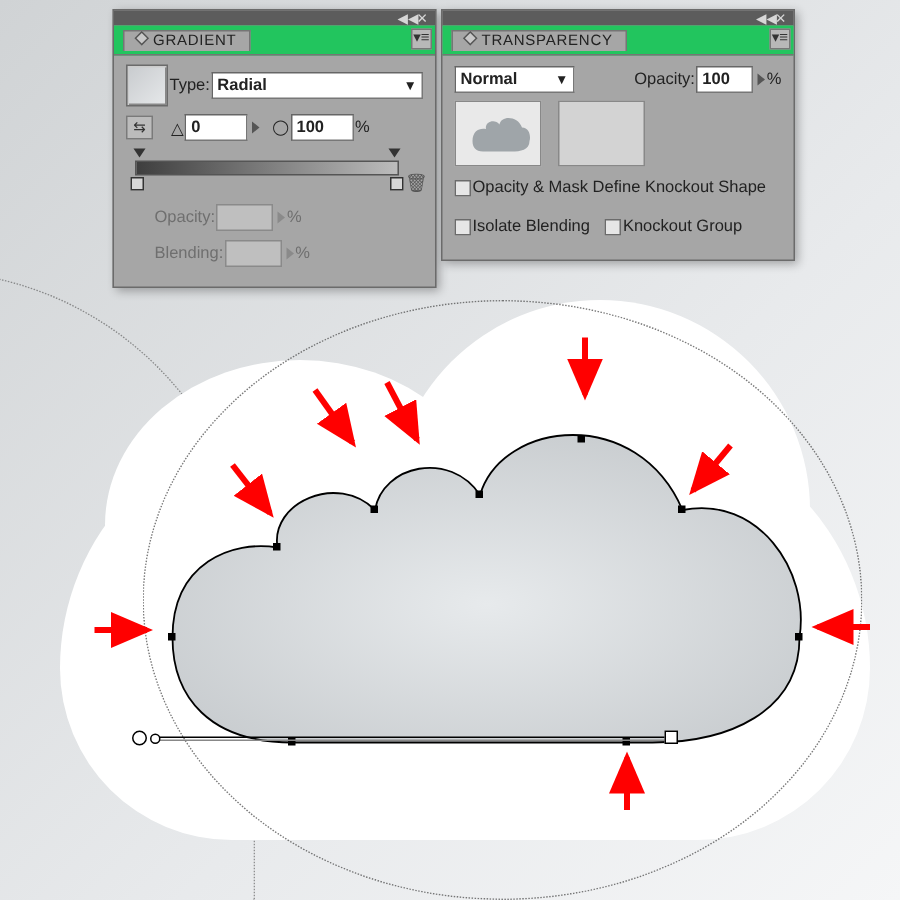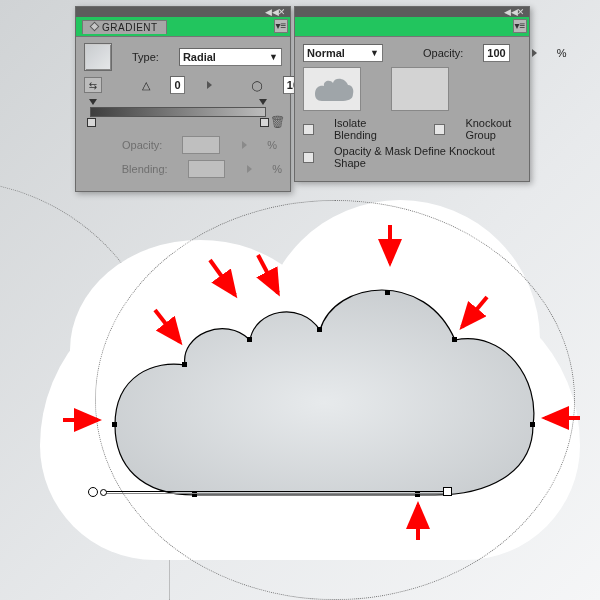--- a/index.html
+++ b/index.html
@@ -23,21 +23,21 @@
   .panel { position: absolute; background: #a6a6a6; border: 1px solid #6b6b6b; box-shadow: 2px 2px 6px rgba(0,0,0,.3); font-size: 11px; color: #222; }
   .panel .titlebar { height: 10px; background: #5c5c5c; position: relative; }
   .titlebar .tb-icon { position: absolute; top: 1px; width: 9px; height: 8px; color: #d7d7d7; font-size: 9px; line-height: 8px; text-align: center; }
   .titlebar .tb-icon.menu { right: 4px; }
   .titlebar .tb-icon.collapse { right: 16px; }
   .tabstrip { background: #22c55e; border-bottom: 1px solid #757575; padding: 3px 6px 0 6px; height: 20px; position: relative; }
   .tab { display: inline-block; background: #a6a6a6; border: 1px solid #757575; border-bottom: none; padding: 1px 8px; font-size: 10px; letter-spacing: .5px; position: relative; top: 0; }
   .tab .diamond { display: inline-block; width: 7px; height: 7px; transform: rotate(45deg); border: 1px solid #555; margin-right: 4px; position: relative; top: -1px; background: #c8c8c8; }
   .flymenu { position: absolute; right: 2px; top: 2px; width: 14px; height: 14px; color: #333; font-size: 10px; text-align: center; line-height: 12px; border: 1px solid #777; background: #b8b8b8; }
   .pbody { padding: 6px 8px 8px 8px; }
-  .row { display: flex; align-items: center; gap: 20px; margin-bottom: 4px; min-height: 20px; }
+  .row { display: flex; align-items: center; gap: 1px; margin-bottom: 4px; min-height: 20px; }
   .label { font-size: 11px; color: #222; }
   .label.dim { color: #6f6f6f; }
   .selectbox, .numbox { background: #fff; border: 1px solid #777; border-top-color: #666; border-left-color: #666; height: 18px; font-size: 11px; padding: 1px 3px; display: inline-flex; align-items: center; font-weight: bold; }
   .numbox.dim { background: #bfbfbf; border-color: #8a8a8a; color: #7a7a7a; }
   .selectbox { min-width: 80px; justify-content: space-between; }
   .selectbox .caret { font-size: 9px; margin-left: 6px; }
   .swatch { width: 28px; height: 28px; border: 1px solid #6b6b6b; box-shadow: inset 1px 1px 0 #ccc, inset -1px -1px 0 #888; background: linear-gradient(135deg,#c8cbce,#e6e8ea); }
   .thumb { width: 58px; height: 44px; border: 1px solid #888; background: #e9e9e9; display: flex; align-items: center; justify-content: center; }
   .thumb svg { width: 46px; height: 30px; }
   .thumb-slot { width: 58px; height: 44px; border: 1px solid #888; background: #d3d3d3; margin-left: 10px; }
@@ -179,20 +179,21 @@
     </div>
   </div>
 </div>
 
 <div class="panel" style="left:294px; top:6px; width:236px;">
   <div class="titlebar">
     <span class="tb-icon collapse">◀◀</span>
     <span class="tb-icon menu">✕</span>
   </div>
   <div class="tabstrip">
+    <span class="tab"><span class="diamond"></span><span>TRANSPARENCY</span></span>
     <span class="flymenu">▾≡</span>
   </div>
   <div class="pbody">
     <div class="row">
       <div class="selectbox" style="width:59px">
         <span>Normal</span>
         <span class="caret">▼</span>
       </div>
       <span style="flex:1"></span>
       <span class="label">Opacity:</span>
@@ -203,25 +204,25 @@
       <span class="label">%</span>
     </div>
     <div class="row" style="align-items:flex-start;margin-top:4px">
       <div class="thumb">
         <svg viewBox="0 0 46 30">
             <path d="M6 20 C6 13 11 11 15 12 C14 7 21 5 24 9 C25 3 36 3 39 11 C44 11 45 17 44 20 C44 26 38 27 32 27 L13 27 C8 27 6 24 6 20 Z" fill="#9fa5a9"></path>
           </svg>
       </div>
       <div class="thumb-slot"></div>
     </div>
+    <div class="row">
+      <span class="chk"></span>
+      <span class="label">Opacity &amp; Mask Define Knockout Shape</span>
+    </div>
     <div class="row" style="margin-top:6px">
       <span class="chk"></span>
       <span class="label">Isolate Blending</span>
       <span style="width:8px"></span>
       <span class="chk"></span>
       <span class="label">Knockout Group</span>
     </div>
-    <div class="row">
-      <span class="chk"></span>
-      <span class="label">Opacity &amp; Mask Define Knockout Shape</span>
-    </div>
   </div>
 </div>
 
 </body></html>

